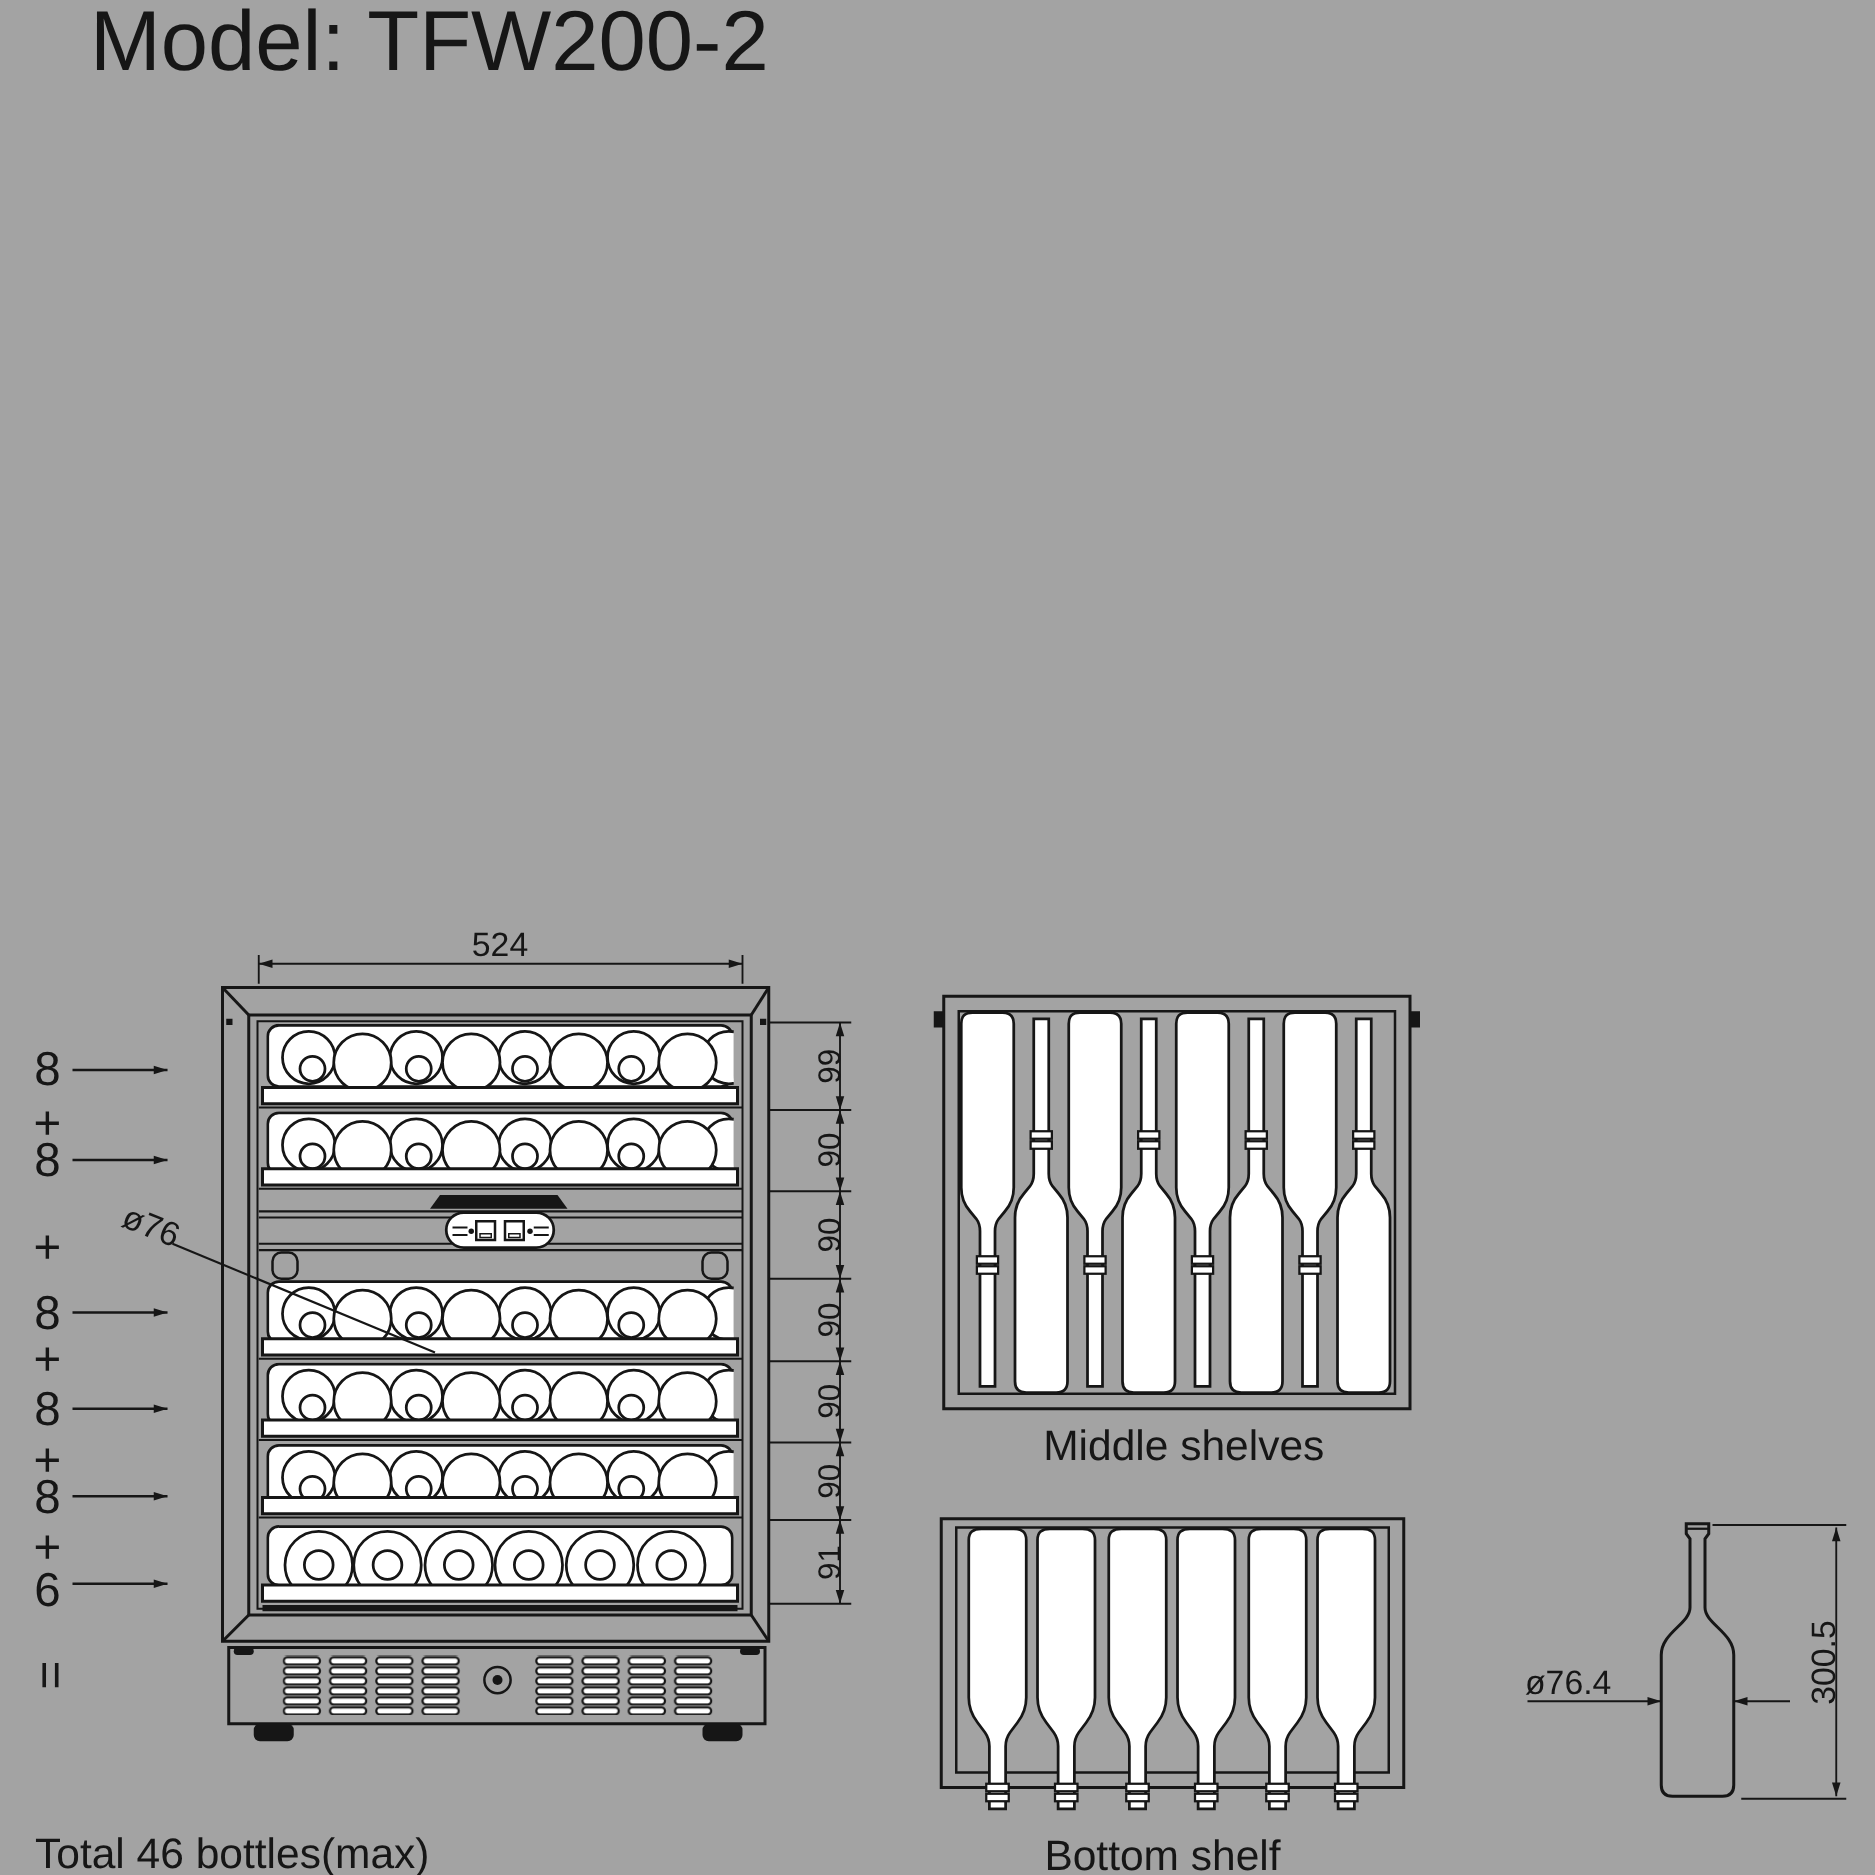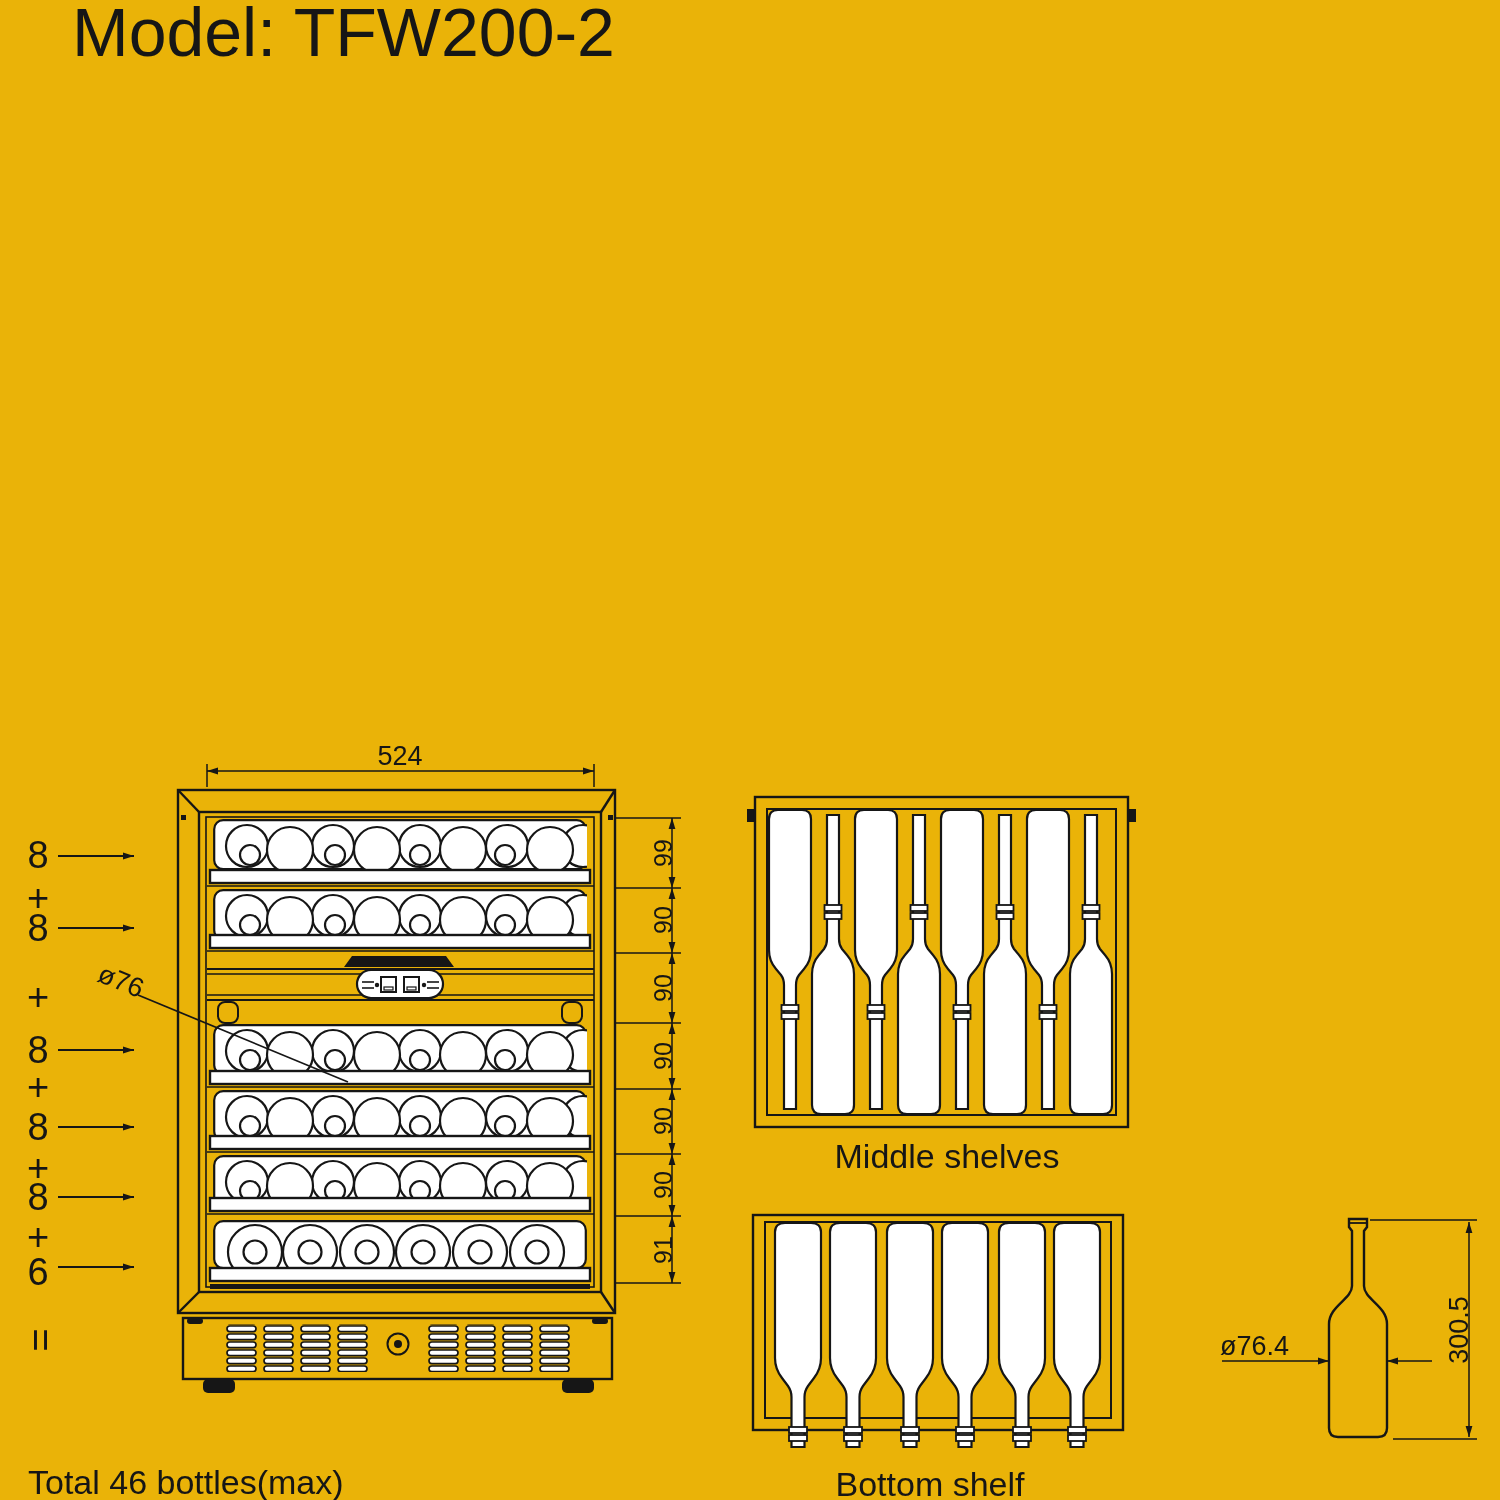--- a/index.html
+++ b/index.html
@@ -1,16 +1,16 @@
 <!DOCTYPE html>
 <html><head>
 <meta charset="utf-8">
 <style>
   html,body{margin:0;padding:0;background:#ffffff;}
-  .page{position:relative;width:1500px;height:1500px;background:#eab308;overflow:hidden;
+  .page{position:relative;width:1500px;height:1500px;background:#a3a3a3;overflow:hidden;
         font-family:"Liberation Sans", sans-serif;}
   svg{display:block;}
   svg svg{overflow:hidden;}
   text{fill:#161616;stroke:none;}
 </style>
 </head>
 <body>
 
 <div class="page">
 <svg width="1500" height="1500" viewBox="0 0 1500 1500">

